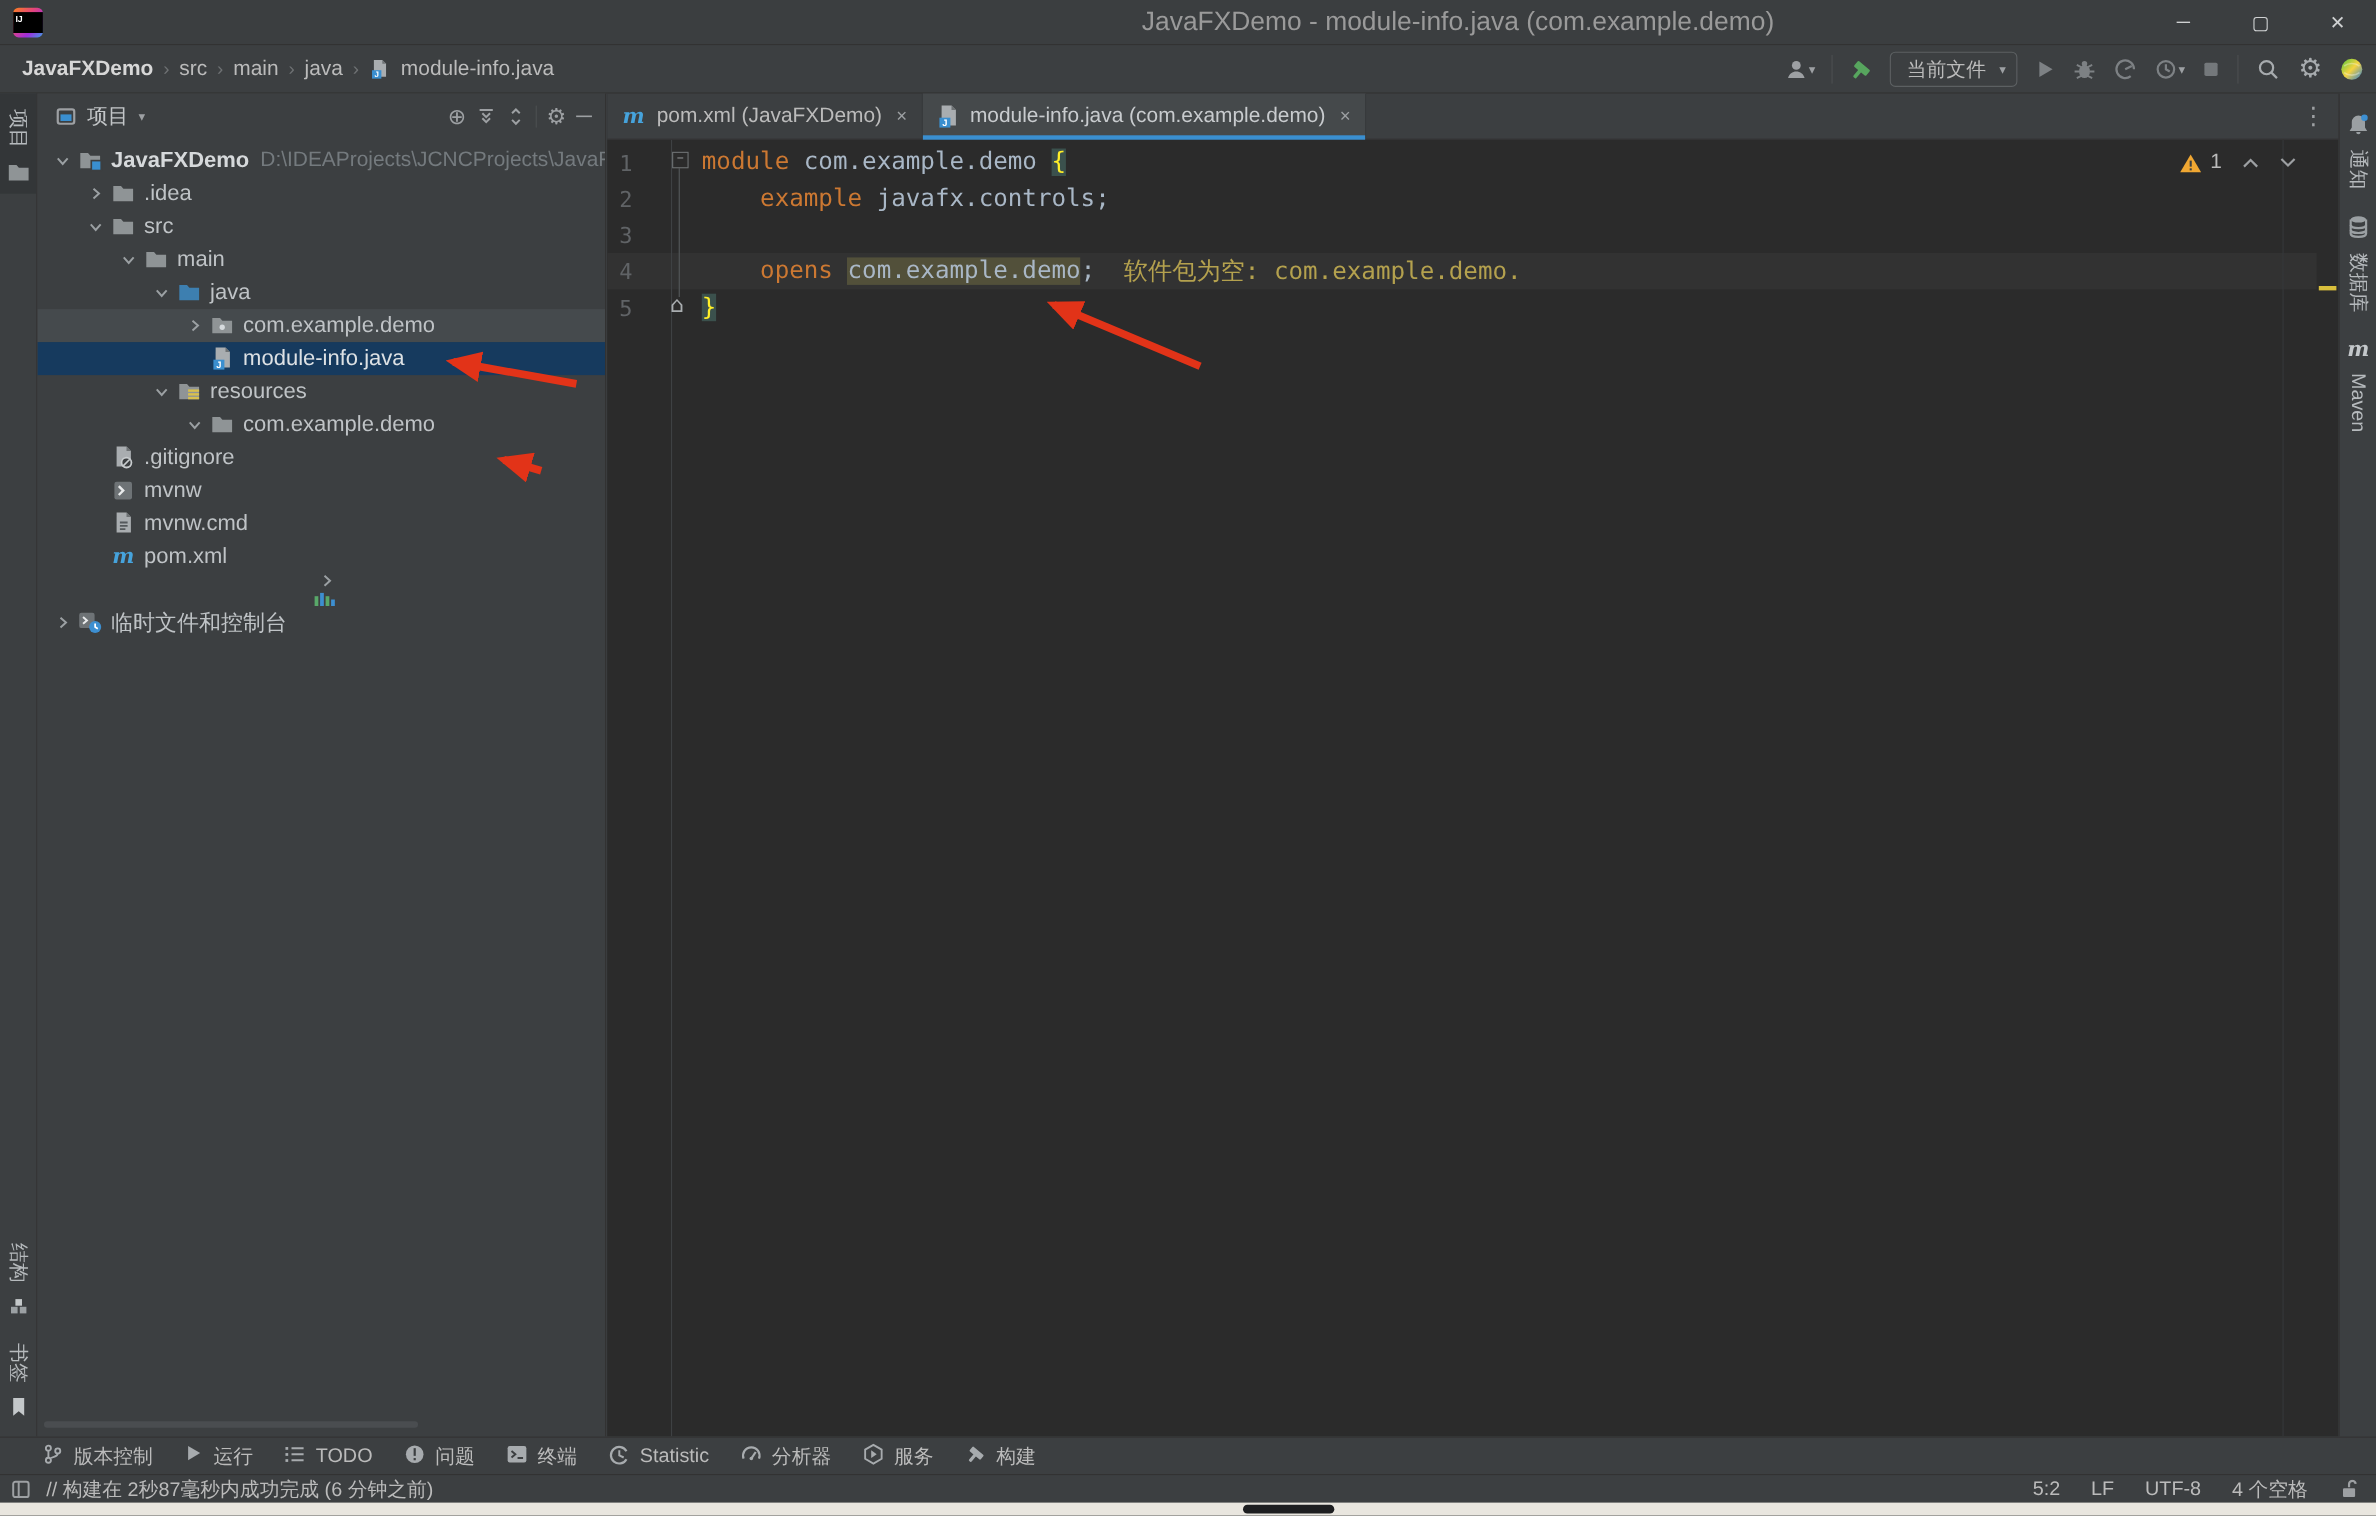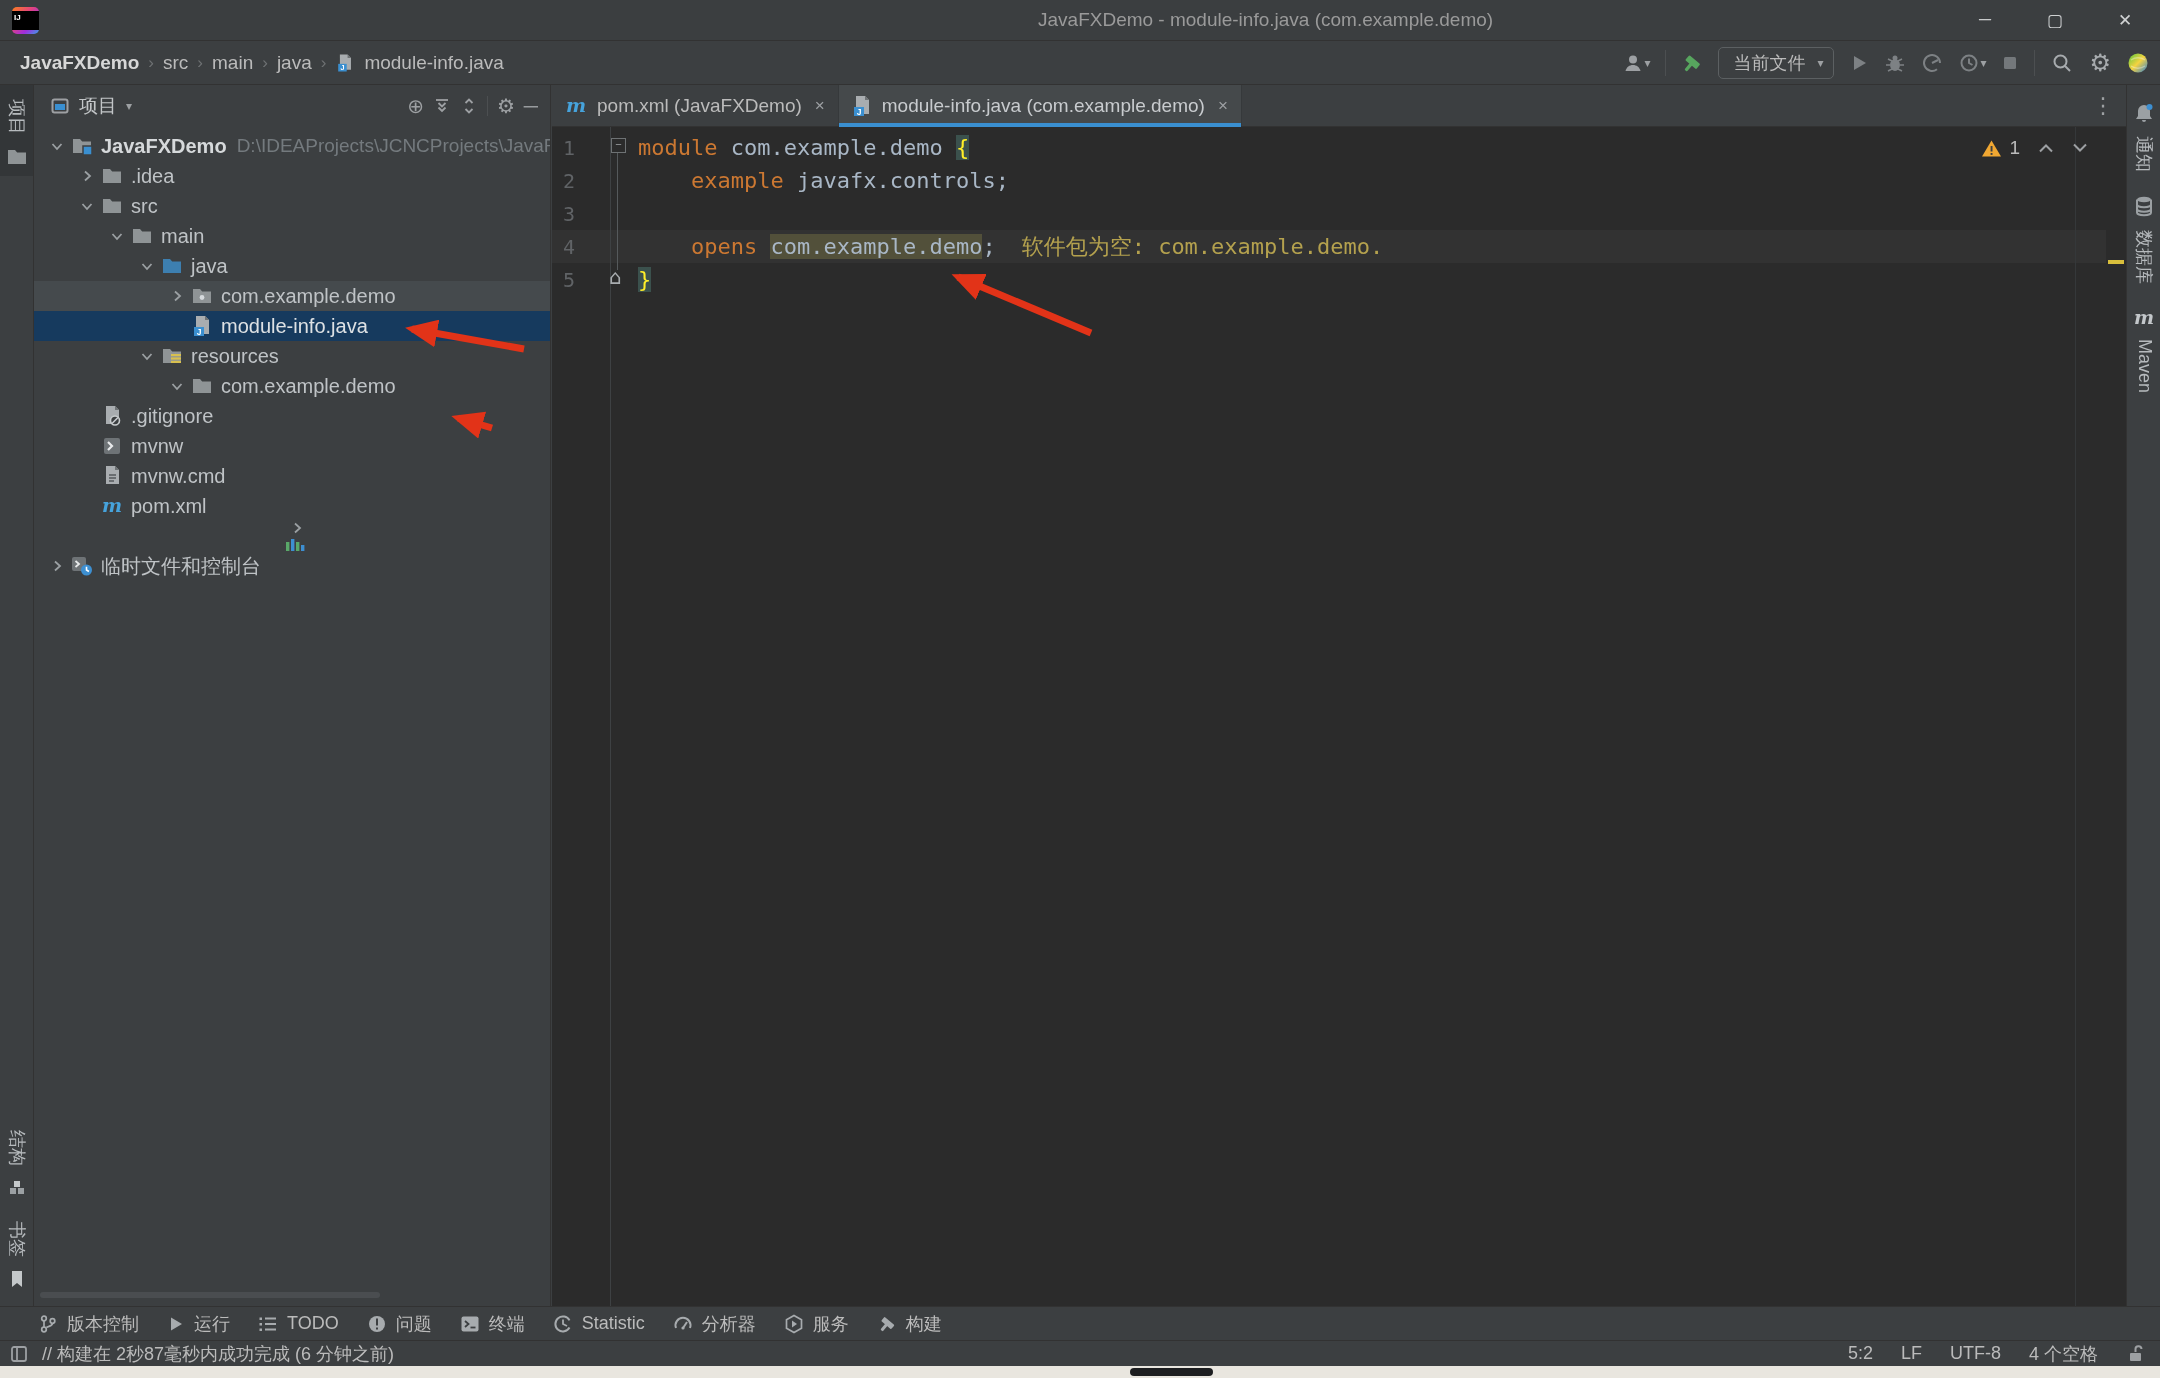--- a/index.html
+++ b/index.html
@@ -10,21 +10,21 @@
 
   
   #titlebar{position:absolute;left:0;top:0;width:2160px;height:40px;background:#3b3e40;display:flex;align-items:center;}
   #app-logo{width:27px;height:27px;margin:0 14px 0 12px;border-radius:5px;
     background:linear-gradient(135deg,#fc801d 0%,#e4447c 38%,#9f2ddb 70%,#3a9fe8 100%);
     display:flex;align-items:center;justify-content:center;}
   #app-logo .inner{width:36px;height:19px;background:#000;display:flex;align-items:flex-start;justify-content:flex-start;}
   #app-logo .inner span{color:#fff;font-size:8px;font-weight:bold;padding:2px 0 0 2px;letter-spacing:0;}
   #menubar{display:flex;height:100%;}
   .menu-item{padding:0 13px;display:flex;align-items:center;font-size:19px;color:#bbbbbb;cursor:default;}
-  #window-title{position:absolute;left:1038px;top:0;line-height:40px;font-size:19px;color:#9a9a9a;white-space:nowrap;}
+  #window-title{position:absolute;left:1038px;top:0;line-height:40px;font-size:24px;color:#9a9a9a;white-space:nowrap;}
   #window-controls{position:absolute;right:0;top:0;height:40px;display:flex;}
   .wbtn{width:70px;height:40px;display:flex;align-items:center;justify-content:center;color:#cfd1d2;font-size:17px;}
 
   
   #navbar{position:absolute;left:0;top:40px;width:2160px;height:45px;background:#3c3f41;
           border-top:1px solid #323232;border-bottom:1px solid #323232;box-sizing:border-box;
           display:flex;align-items:center;}
   #breadcrumbs{display:flex;align-items:center;gap:9px;padding-left:20px;font-size:19px;white-space:nowrap;}
   .crumb{color:#bbbbbb;} .crumb.first{font-weight:bold;color:#d7d7d7;}
   .crumb-sep{color:#6e7173;font-size:17px;}
@@ -87,21 +87,21 @@
   #fold-start{position:absolute;left:59px;top:11px;width:13px;height:13px;border:1px solid #6e7274;background:#2b2b2b;
               color:#9da0a3;font-size:11px;line-height:11px;text-align:center;font-family:"Liberation Sans",sans-serif;}
   #fold-end{position:absolute;left:57px;top:138px;color:#a9adb0;font-size:20px;font-family:"DejaVu Sans",sans-serif;}
   #inspections{position:absolute;top:10px;right:38px;display:flex;align-items:center;gap:18px;font-size:19px;color:#bbbbbb;font-family:"Liberation Sans",sans-serif;}
   #error-stripe{position:absolute;right:0;top:0;bottom:0;width:20px;}
   #stripe-mark{position:absolute;left:2px;top:133px;width:16px;height:4px;background:#d9bf3c;}
 
   
   #toolbar-bottom{position:absolute;left:0;right:0;bottom:38px;height:34px;background:#3c3f41;border-top:1px solid #323232;
                   box-sizing:border-box;display:flex;align-items:center;gap:28px;padding-left:38px;}
-  .btool{display:flex;align-items:center;gap:9px;font-size:18px;color:#bbbbbb;}
+  .btool{display:flex;align-items:flex-start;gap:9px;font-size:18px;color:#bbbbbb;}
   #statusbar{position:absolute;left:0;right:0;bottom:12px;height:26px;background:#3c3f41;border-top:1px solid #323232;
              box-sizing:border-box;display:flex;align-items:center;gap:14px;padding:0 16px 0 10px;font-size:18px;color:#bbbbbb;}
   #status-right{margin-left:auto;display:flex;align-items:center;gap:28px;text-align:right;}
   #taskbar{position:absolute;left:0;right:0;bottom:0;height:12px;background:#e9e6df;}
   #taskbar .notch{position:absolute;left:1130px;top:2px;width:83px;height:8px;background:#1d1e20;border-radius:4px;}
 
   #annotations{position:absolute;left:0;top:0;z-index:40;pointer-events:none;}
 </style>
 </head>
 <body>

